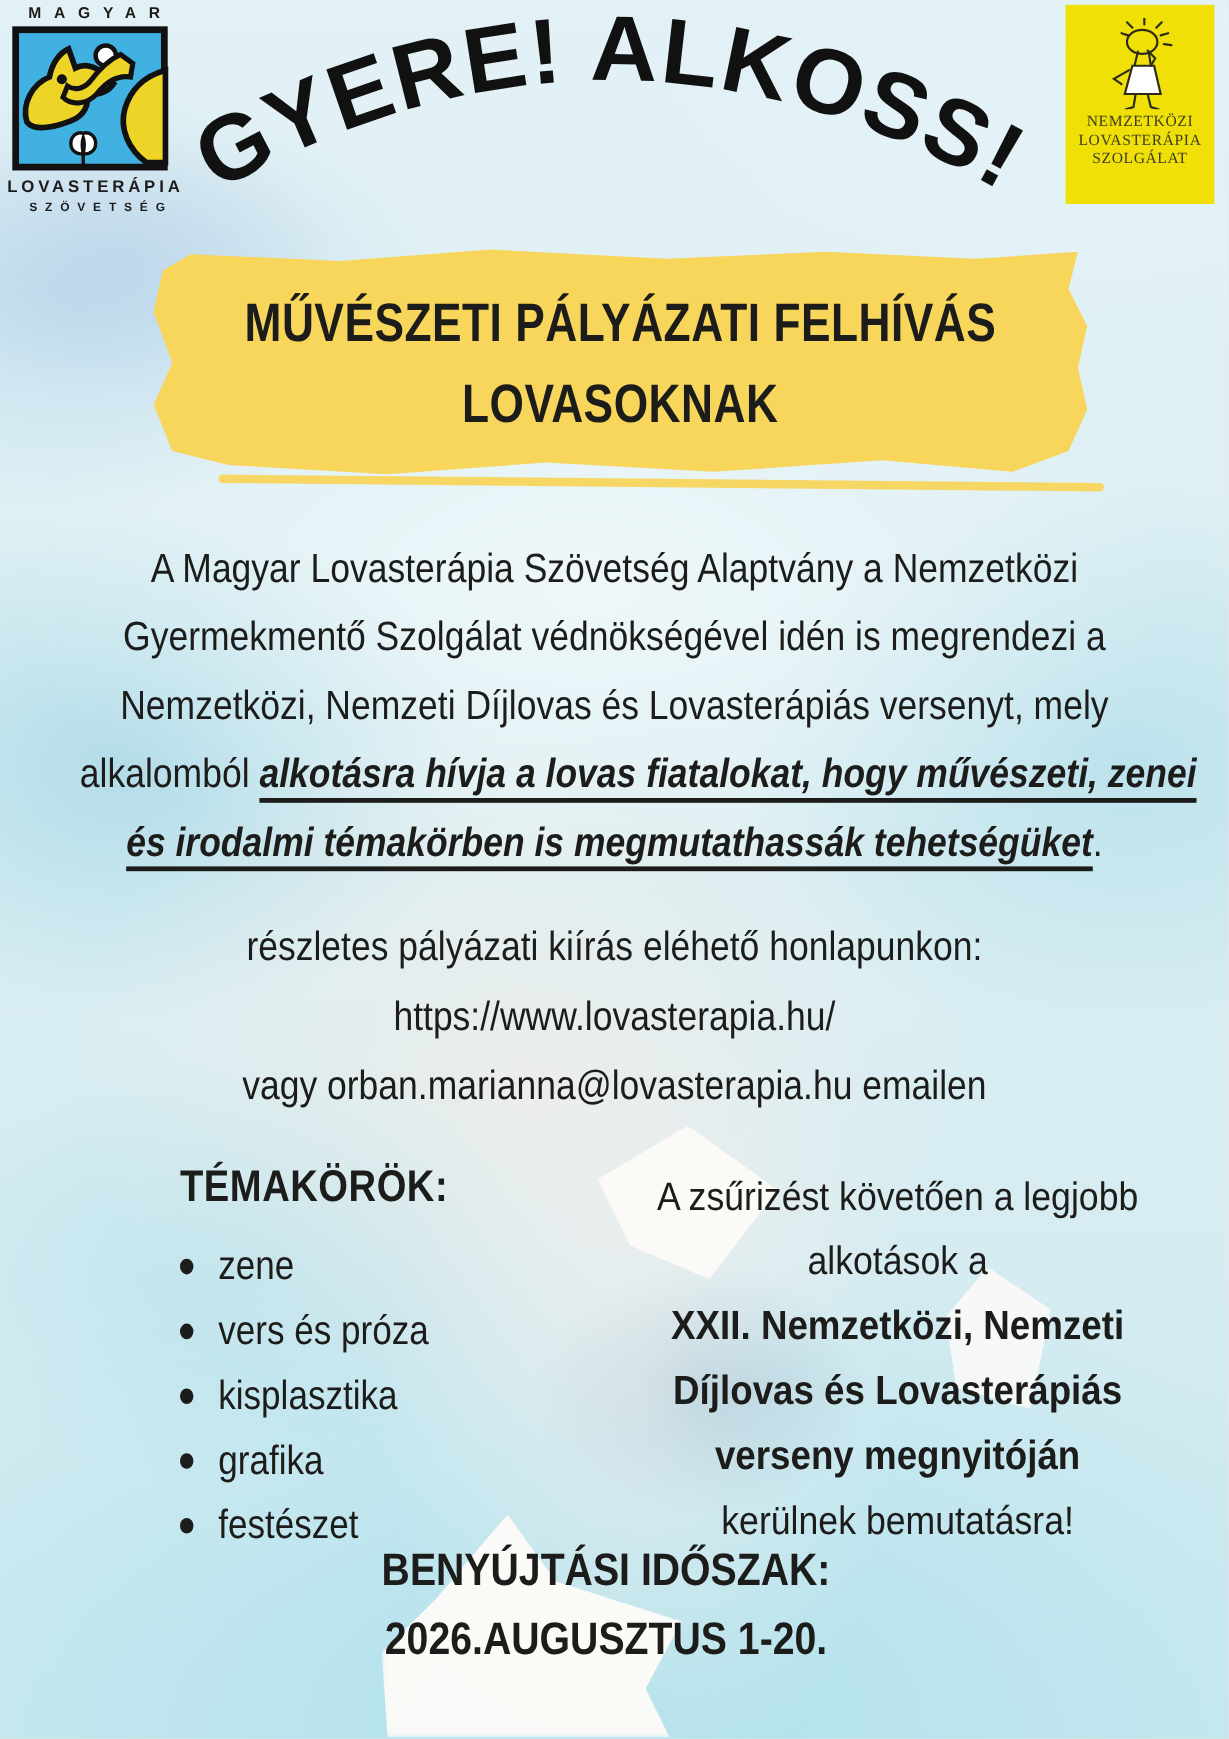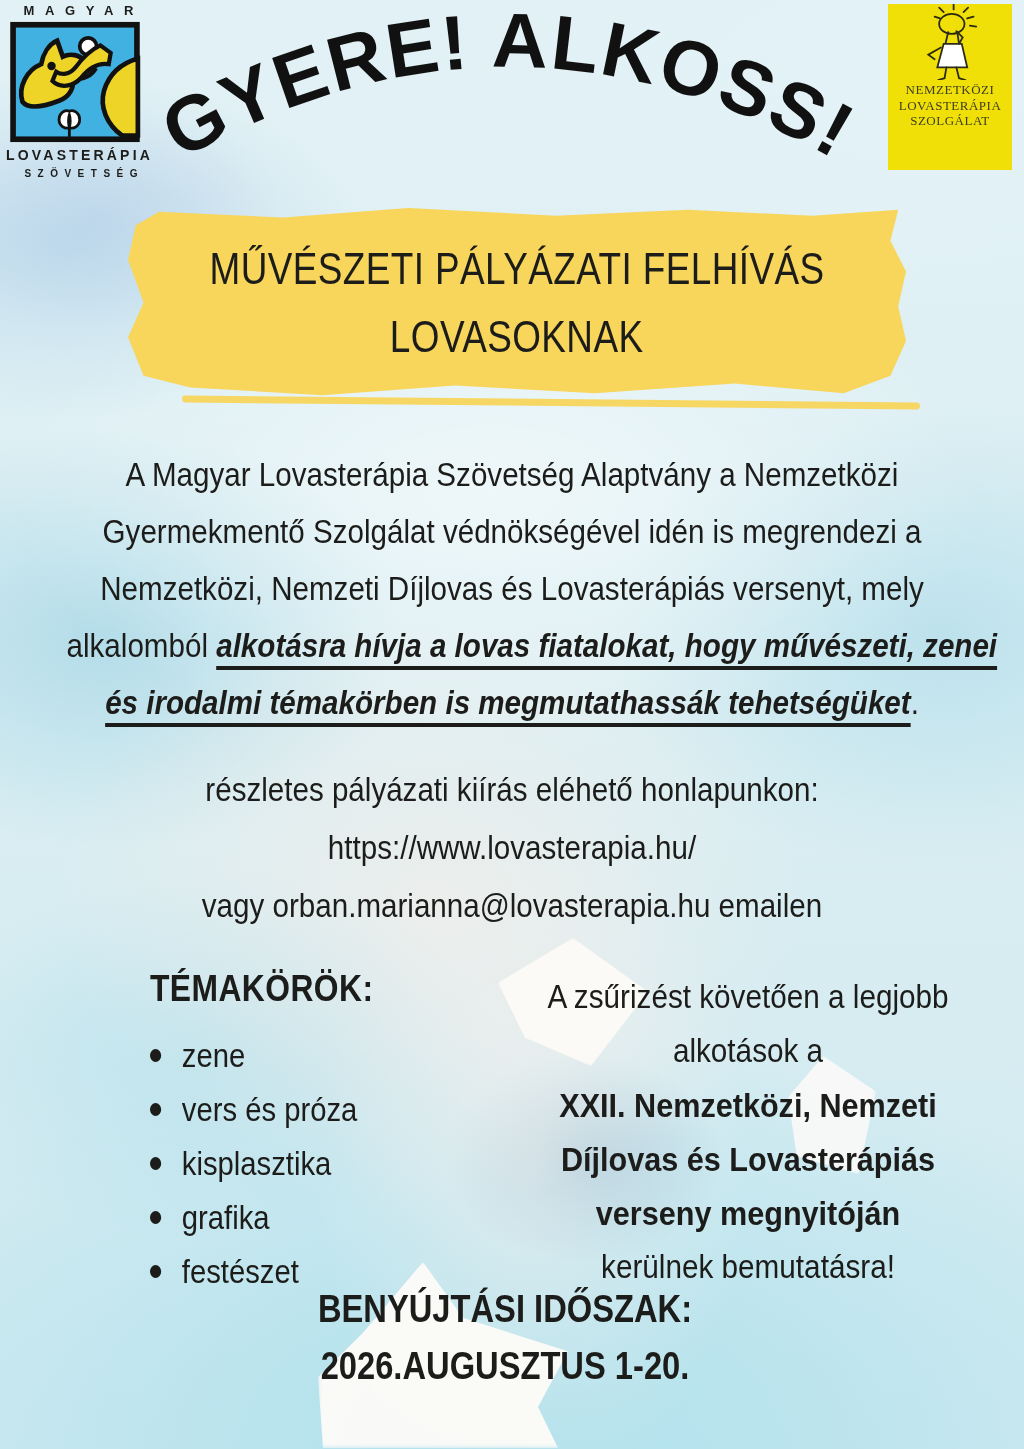--- a/index.html
+++ b/index.html
@@ -34,21 +34,21 @@
   
   .mlsz{ position:absolute; left:6px; top:3px; width:138px; text-align:right; }
   .mlsz .top{ font-size:13px; font-weight:bold; letter-spacing:.82em; margin-left:.82em; white-space:nowrap; }
   .mlsz svg{ display:block; width:136px; height:122px; margin:3px auto 4px; }
   .mlsz .b1{ font-size:14px; font-weight:bold; letter-spacing:3.2px; white-space:nowrap; }
   .mlsz .b2{ font-size:10px; font-weight:bold; letter-spacing:6.5px; margin-top:5px; white-space:nowrap; }
 
   .arch{ position:absolute; left:152px; top:14px; width:712px; height:168px; overflow:visible; }
   .arch text{ font-family:"Liberation Sans", sans-serif; font-weight:800; font-size:77px; letter-spacing:2px; fill:#111; }
 
-  .ngysz{ position:absolute; left:888px; top:4px; width:124px; height:166px; padding-top:0; text-align:center; }
+  .ngysz{ position:absolute; left:888px; top:4px; width:124px; height:166px; padding-top:11px; text-align:center; }
   .ngysz svg{ display:block; width:74px; height:76px; margin:0 auto 2px; }
   .ngysz .t{ font-family:"Liberation Serif", serif; font-size:13px; line-height:15.5px; color:#3d3d22; letter-spacing:.5px; white-space:nowrap; }
 
   
   .banner{ position:absolute; left:128px; top:206px; width:778px; height:193px;
     display:flex; flex-direction:column; justify-content:center; align-items:center; gap:16px;
     clip-path:polygon(1% 10%,4% 3%,20% 6%,36% 1%,55% 5%,72% 2%,88% 5%,99% 2%,98% 18%,100% 34%,99% 52%,100% 70%,98% 88%,92% 97%,78% 92%,60% 97%,42% 93%,25% 98%,8% 94%,2% 88%,0% 68%,2% 50%,0% 28%); }
   .banner .line{ font-size:45px; letter-spacing:.5px; transform:scaleX(.82); white-space:nowrap; }
   .streak{ position:absolute; left:182px; top:399px; width:738px; height:7px; border-radius:4px;
     transform:rotate(.55deg); opacity:.95; }
@@ -122,21 +122,21 @@
       <path d="M33,44 L53,44 L59,70 L26,70 Z" fill="#fff"></path>
       <path d="M47,30 L54,37 L50,44"></path>
       <path d="M30,48 L16,56 L23,61"></path>
       <path d="M36,70 L34,82 L27,84 M47,70 L50,82 L57,84"></path>
     </svg>
     <div class="t">NEMZETKÖZI</div>
     <div class="t">LOVASTERÁPIA</div>
     <div class="t">SZOLGÁLAT</div>
   </div>
 
-  <div class="banner" style="background-color: rgb(248, 213, 91);">
+  <div class="banner" style="background-color: rgb(248, 213, 91); font-weight: bold;">
     <div class="line">MŰVÉSZETI PÁLYÁZATI FELHÍVÁS</div>
     <div class="line">LOVASOKNAK</div>
   </div>
   <div class="streak" style="background-color: rgb(248, 213, 91);"></div>
 
   <div class="intro">
     <div>A Magyar Lovasterápia Szövetség Alaptvány a Nemzetközi</div>
     <div>Gyermekmentő Szolgálat védnökségével idén is megrendezi a</div>
     <div>Nemzetközi, Nemzeti Díjlovas és Lovasterápiás versenyt, mely</div>
     <div><span>alkalomból </span><span class="em">alkotásra hívja a lovas fiatalokat, hogy művészeti, zenei</span></div>

